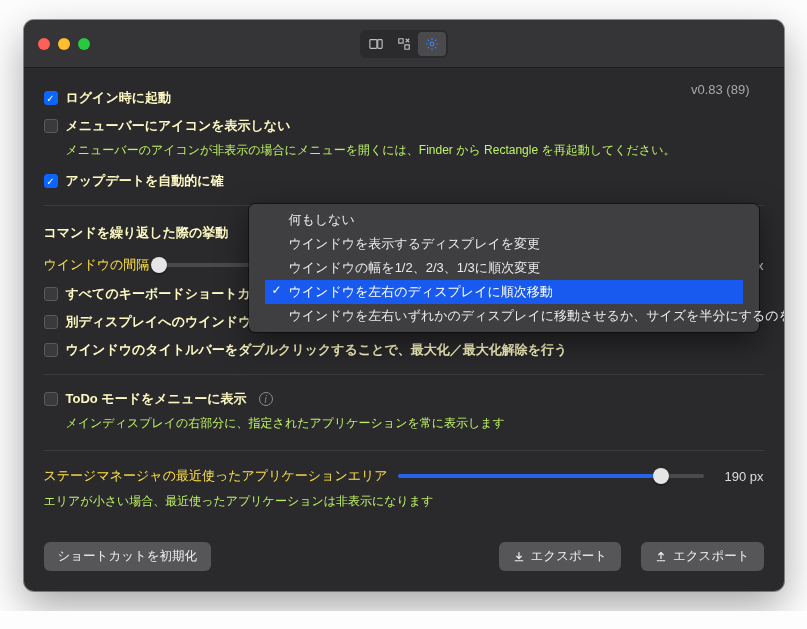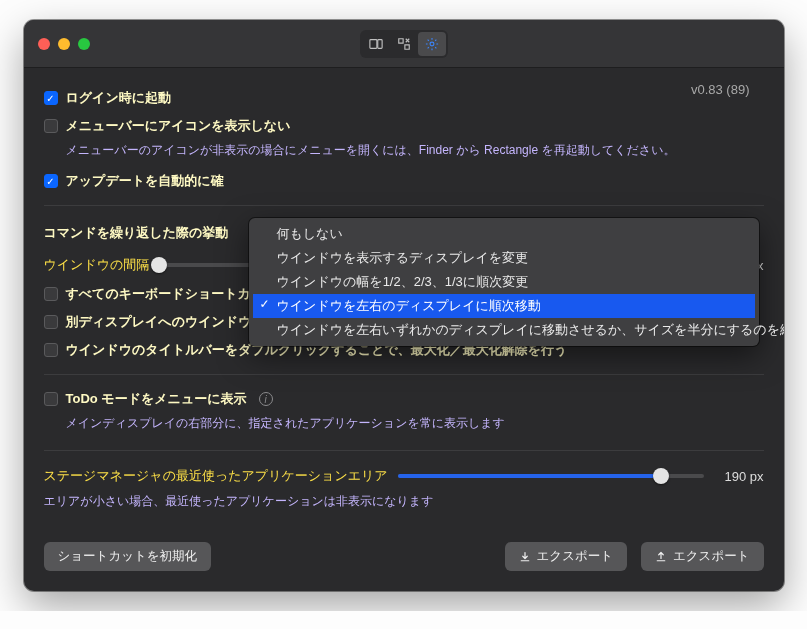--- a/index.html
+++ b/index.html
@@ -56,21 +56,21 @@
     display: flex; align-items: center; justify-content: center;
     font-size: 10px; color: #fff;
     flex-shrink: 0;
   }
   .checkbox.on { background: #0a66ff; border-color: #0a66ff; }
   .version {
     position: absolute; right: 34px; top: 14px;
     color: #a8a8a8; font-size: 13px;
   }
   .subtext {
-    color: #c4b5fd; font-size: 12px;
+    color: #bef264; font-size: 12px;
     padding: 2px 0 8px 22px;
   }
   .divider { border: none; border-top: 1px solid #3c3c3e; margin: 10px 0; }
   .label { color: #fef9c3; font-weight: bold; }
   .slider-row {
     display: flex; align-items: center; gap: 10px;
     padding: 6px 0;
   }
   .slider-label { flex-shrink: 0; color: #fde047; }
   .slider-track {
@@ -81,45 +81,45 @@
     position: absolute; left:0; top:0; bottom:0;
     background: #2563eb; border-radius: 2px;
   }
   .slider-thumb {
     position: absolute; top: 50%; transform: translate(-50%,-50%);
     width: 16px; height: 16px; border-radius: 50%;
     background: #e5e5e5; box-shadow: 0 1px 2px rgba(0,0,0,0.5);
   }
   .slider-val { width: 50px; text-align: right; color: #dcdcdc; }
   .footer {
-    display: flex; gap: 14px; margin-top: 24px; align-items: center;
+    display: flex; gap: 20px; margin-top: 24px; align-items: center;
   }
   .btn {
     background: #565658; color: #f0f0f0;
     border: none; border-radius: 6px;
     padding: 6px 14px; font-size: 12.5px;
     display: inline-flex; align-items: center; gap: 6px;
   }
   .spacer { flex: 1; }
   .info-icon {
     display:inline-flex; width:14px; height:14px;
     border:1px solid #8a8a8c; border-radius:50%;
     align-items:center; justify-content:center;
     font-size:10px; color:#8a8a8c; font-style: italic;
     margin-left: 4px;
   }
   
   .popup {
     position: absolute;
-    left: 225px; top: 150px;
+    left: 225px; top: 136px;
     width: 510px;
     background: #3f3f41;
     border-radius: 6px;
     box-shadow: 0 10px 30px rgba(0,0,0,0.5), 0 0 0 1px rgba(0,0,0,0.5);
-    padding: 4px 4px;
+    padding: 4px 16px;
     z-index: 20;
     font-size: 13px;
   }
   .popup-item {
     padding: 3px 14px 3px 24px;
     color: #eaeaea;
     position: relative;
     white-space: nowrap;
   }
   .popup-item.sel {

